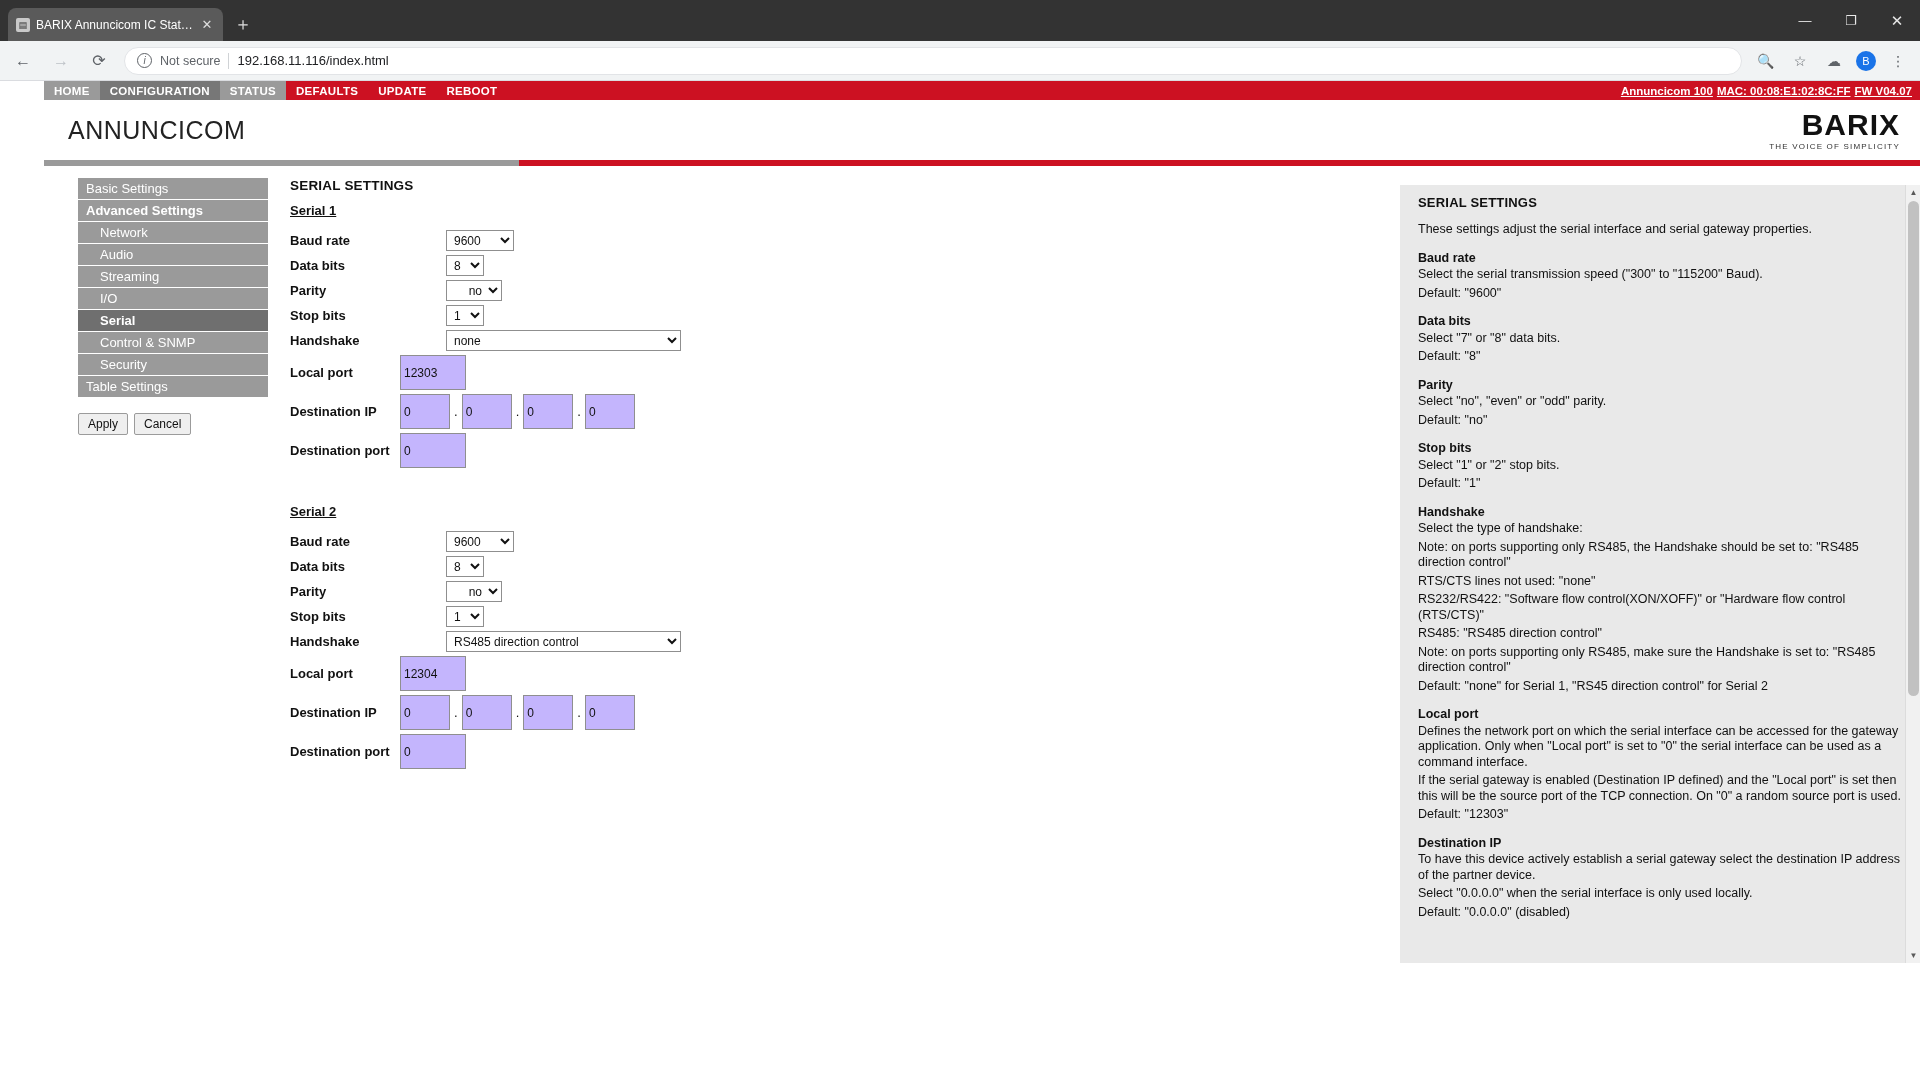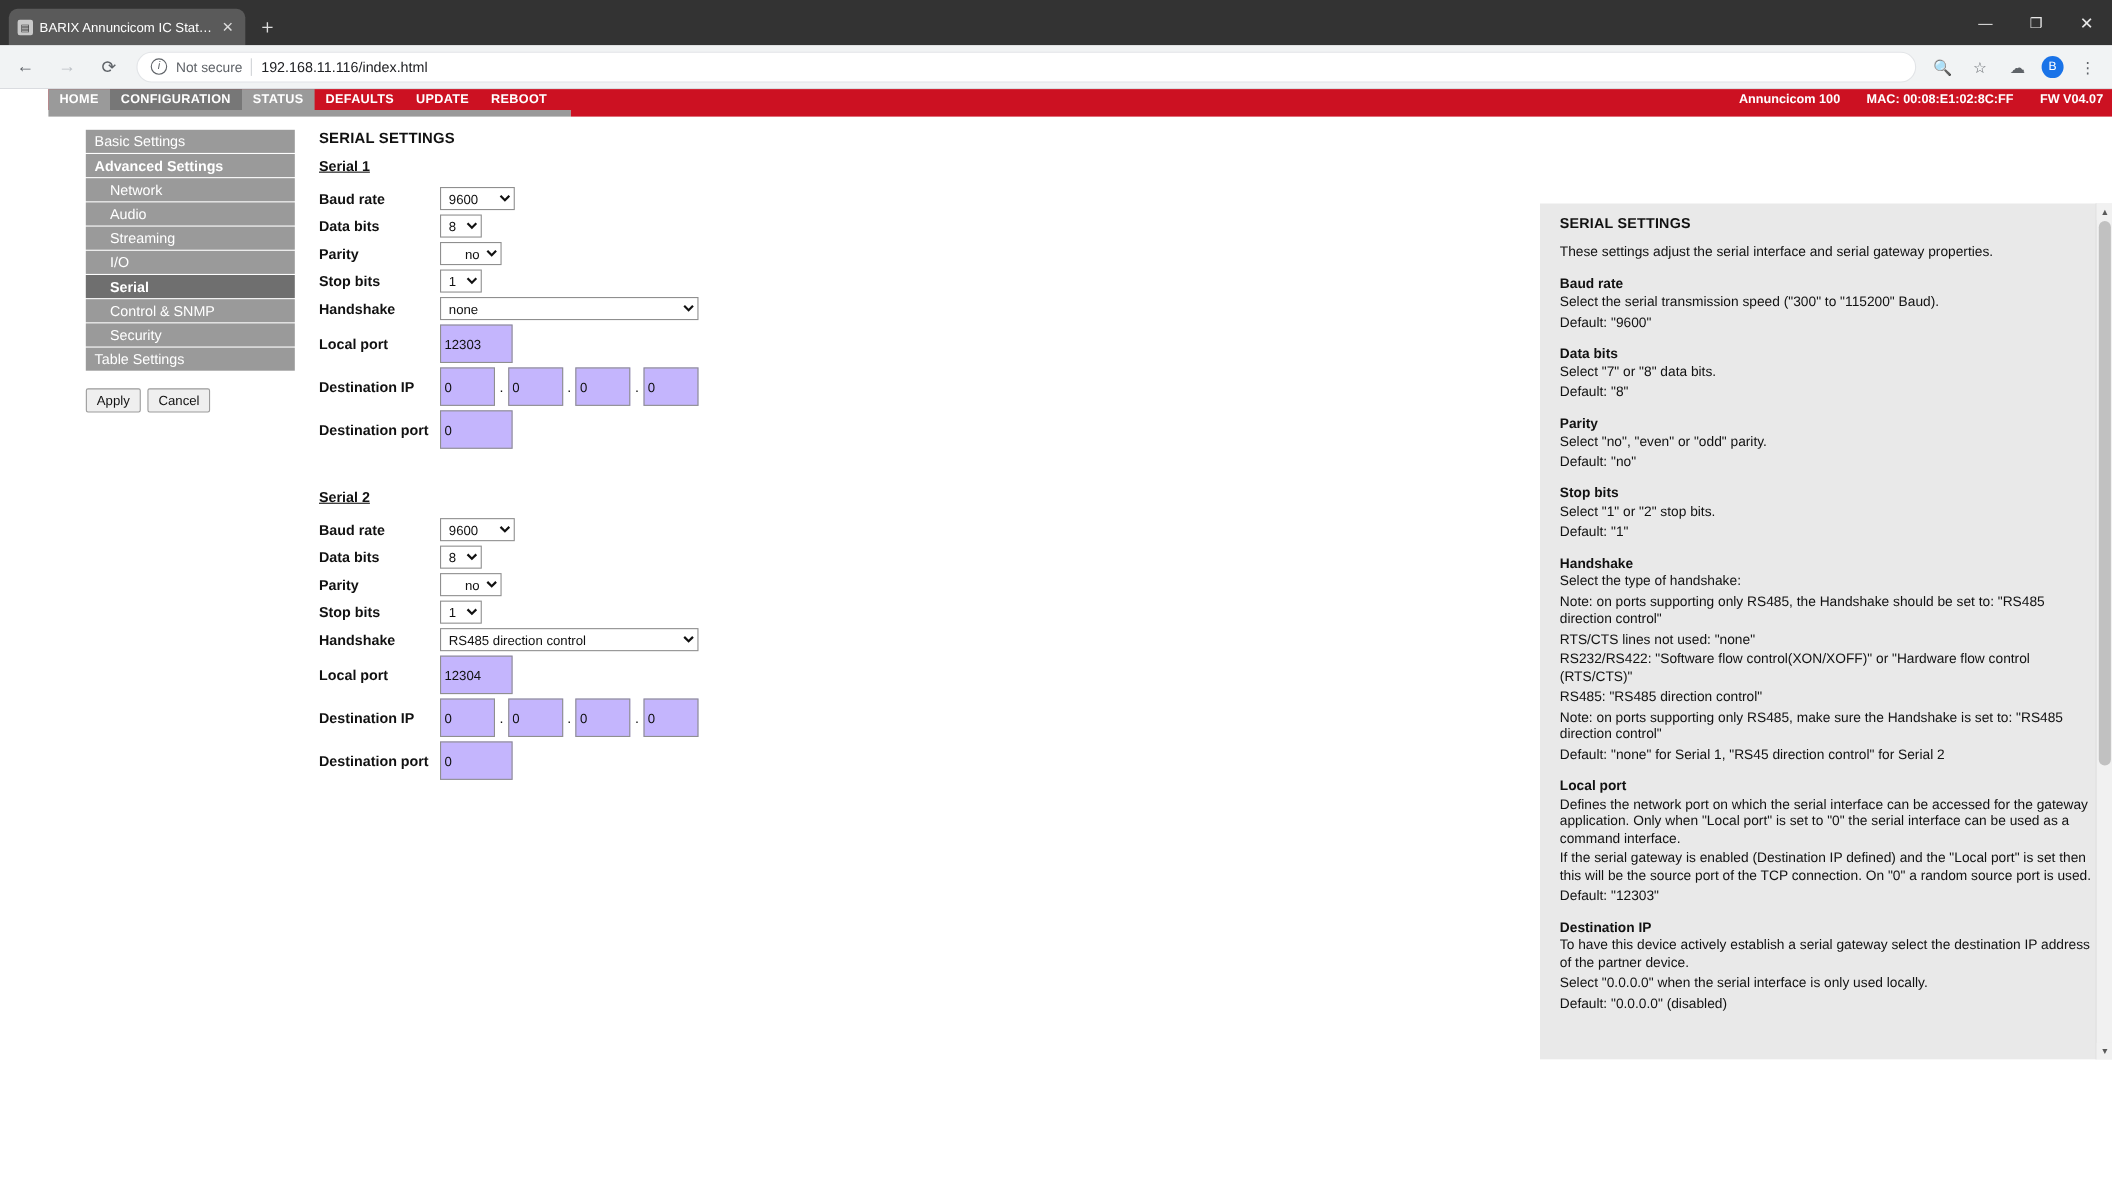--- a/index.html
+++ b/index.html
@@ -61,22 +61,22 @@
   .page { flex:1 1 auto; position:relative; background:#fff; overflow:hidden;padding-left:44px; }
 
   .topnav {
     height: 19px; background:#cc1122; display:flex; align-items:stretch; position:relative;
     font-size: 11.5px; font-weight: bold; color:#fff;
   }
   .topnav .item { padding: 0 10px; display:flex; align-items:center; letter-spacing:.3px; }
   .topnav .item.gray { background:#9a9a9a; color:#fff; }
   .topnav .item.dark { background:#777777; }
   .topnav .rightinfo {
-    position:absolute; right: 8px; top:0; bottom:0; display:flex; align-items:center; gap: 24px;
-    font-size:11.5px; font-weight:bold; color:#fff;
+    position:absolute; right: 8px; top:0; bottom:0; display:flex; align-items:center; gap: 4px;
+    font-size:11.5px; font-weight:bold; color:#fff;text-decoration:underline;
   }
 
   .brandbar { height: 60px; display:flex; align-items:center; justify-content:space-between; padding: 0 20px 0 24px; }
   .brandtitle { font-size: 25px; color:#222; letter-spacing:.5px; }
   .barixlogo { text-align:right; line-height:1; }
   .barixlogo .b1 { font-size: 30px; font-weight:bold; letter-spacing: 1px; color:#111; }
   .barixlogo .b2 { font-size: 8px; letter-spacing: 1.2px; color:#333; margin-top:3px; }
 
   .ruler { height: 6px; display:flex; }
   .ruler .gray { width: 475px; background:#9a9a9a; }
@@ -104,21 +104,21 @@
   .formcol { margin-left: 22px; flex: 1 1 auto; }
   .sect-title { font-size: 13.5px; font-weight: bold; color:#111; margin-bottom: 10px; letter-spacing:.2px; }
   .sub-title { font-size: 13px; font-weight:bold; color:#111; text-decoration: underline; margin: 4px 0 10px 0; }
   table.form { border-collapse: collapse; }
   table.form td { padding: 2px 0; vertical-align: middle; font-size: 13px; color:#111; }
   td.lbl { font-weight: bold; width: 110px; padding-right: 10px; white-space:nowrap; }
   select, input[type=text] {
     font-family: "Liberation Sans", sans-serif; font-size: 12px; color:#111;
     border: 1px solid #8f8f8f; background:#c4b5fd; height: 35px; padding: 1px 3px;
   }
-  select { height: 21px; background:#fff; }
+  select { height: 21px; background:#fff;margin-left:46px; }
   .sel-baud { width: 68px; }
   .sel-small { width: 38px; }
   .sel-parity { width: 56px; text-align: right; }
   .sel-hand { width: 235px; }
   .inp-port { width: 66px; }
   .inp-ip { width: 50px; }
   .ipdot { padding: 0 4px; font-size: 13px; }
   .gap { height: 30px; }
 
   
@@ -189,20 +189,27 @@
       <div class="item">DEFAULTS</div>
       <div class="item">UPDATE</div>
       <div class="item">REBOOT</div>
       <div class="rightinfo">
         <span>Annuncicom 100</span>
         <span>MAC: 00:08:E1:02:8C:FF</span>
         <span>FW V04.07</span>
       </div>
     </div>
 
+    <div class="brandbar">
+      <div class="brandtitle">ANNUNCICOM</div>
+      <div class="barixlogo">
+        <div class="b1">BARIX</div>
+        <div class="b2">THE VOICE OF SIMPLICITY</div>
+      </div>
+    </div>
 
     <div class="ruler">
       <div class="gray"></div>
       <div class="red"></div>
     </div>
 
     <div class="content">
 
       <div class="menu">
         <div class="m-item head">Basic Settings</div>

